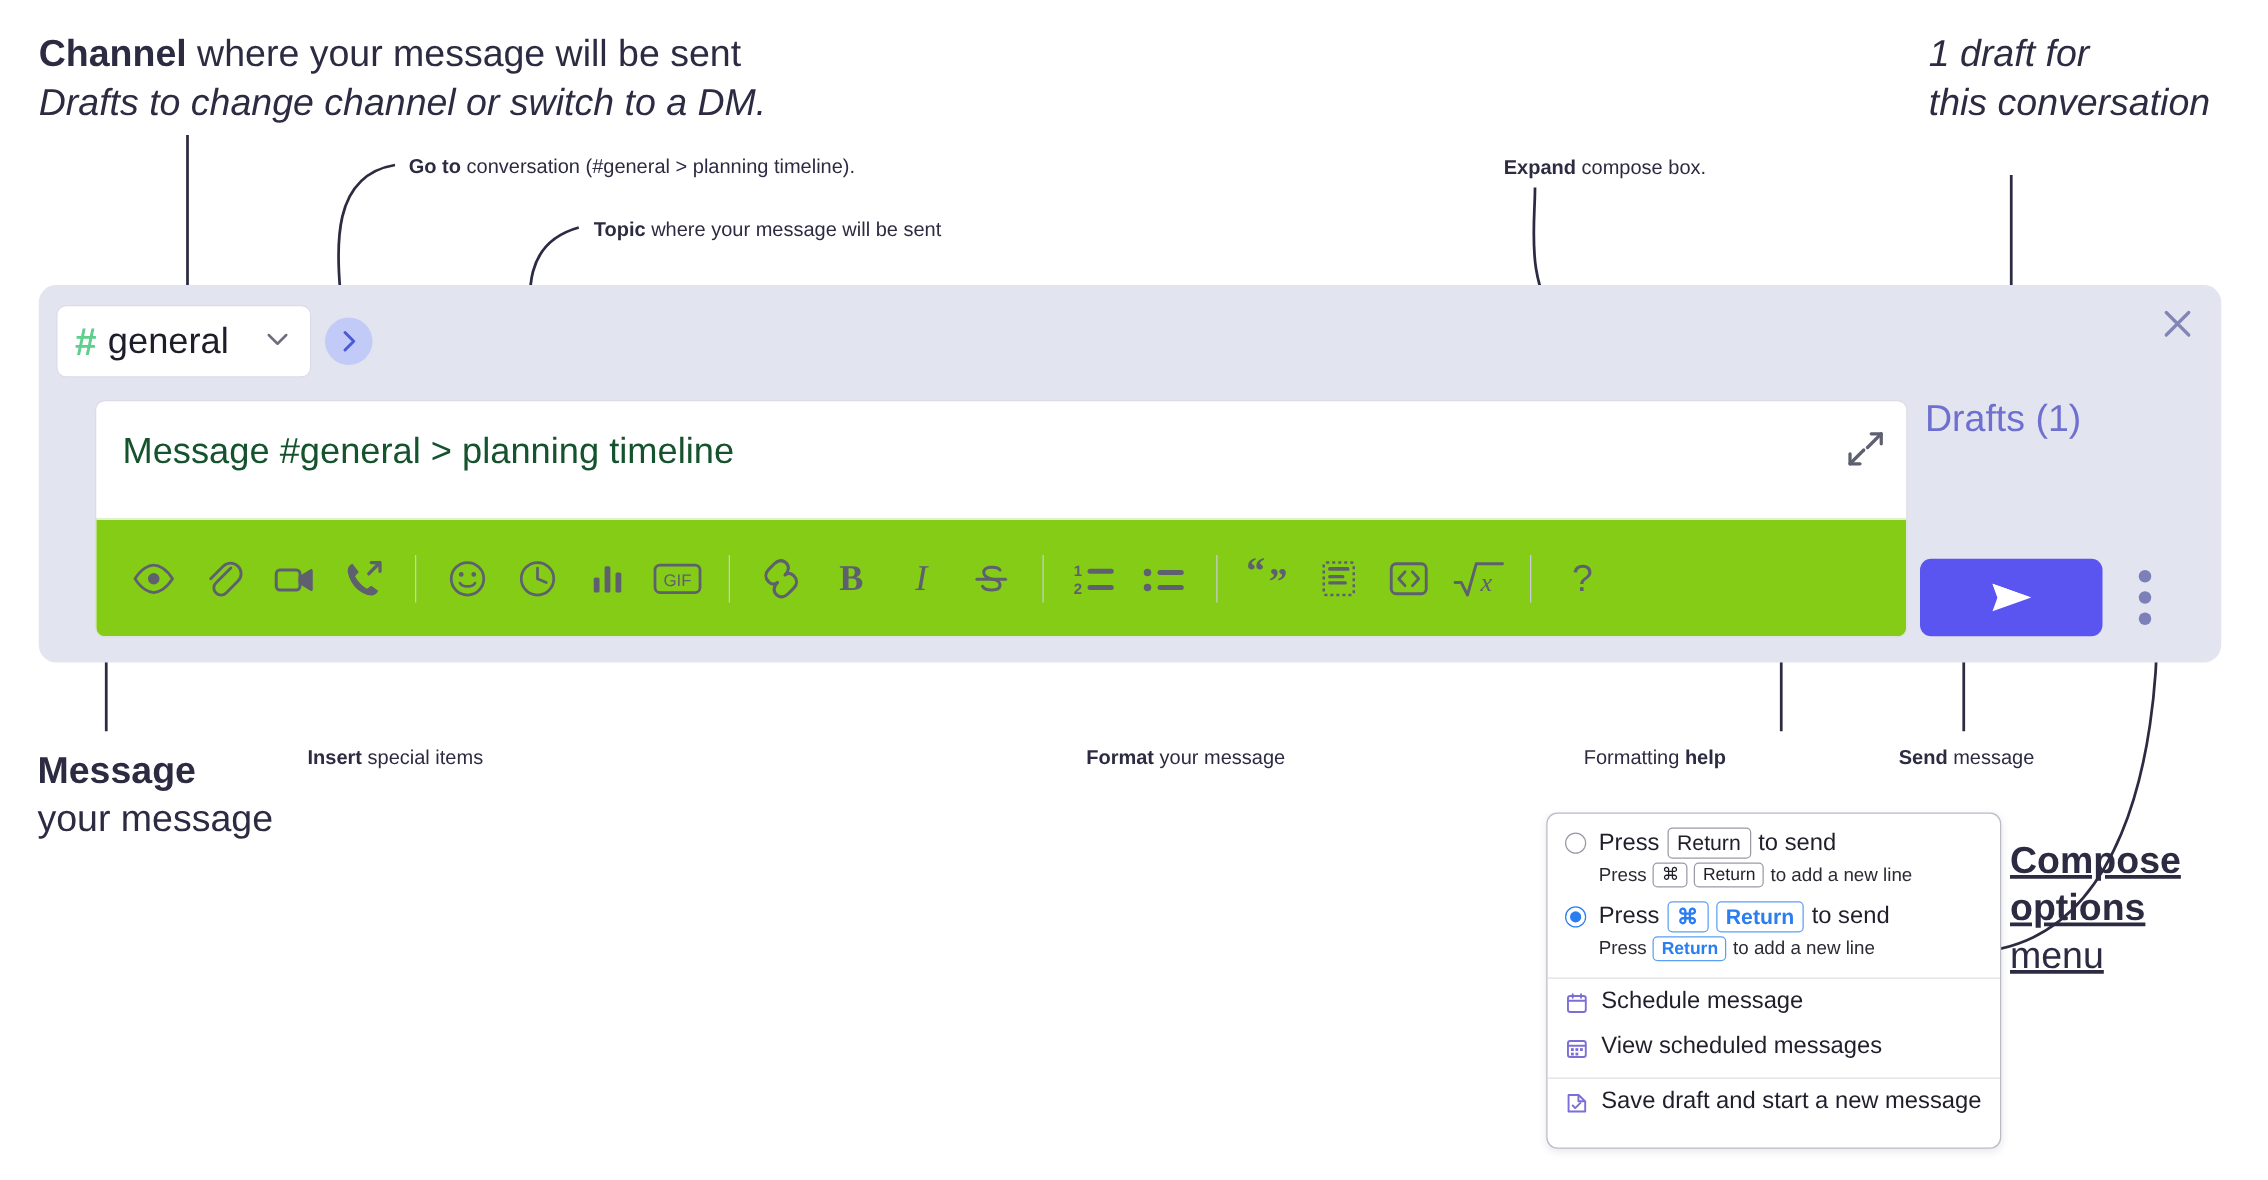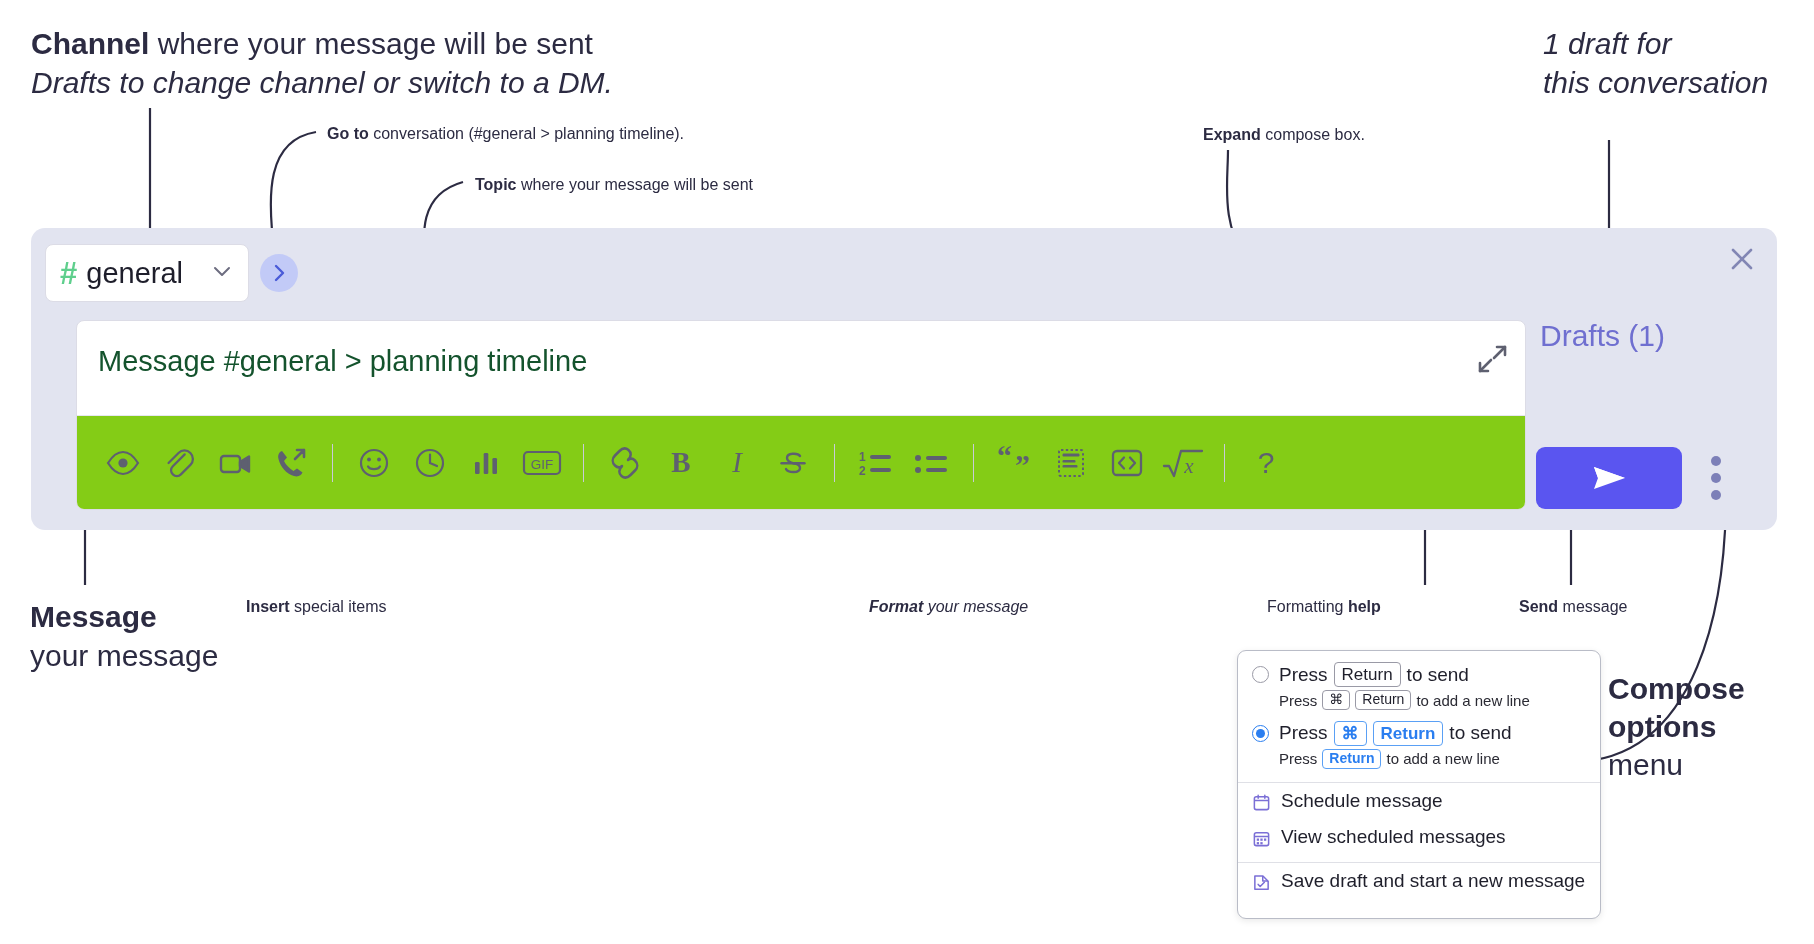--- a/index.html
+++ b/index.html
@@ -143,33 +143,33 @@
 
   <div class="anno" style="left:30px; top:597px;">
     <div class="l1"><b>Message</b></div>
     <div class="l1">your message</div>
   </div>
 
   <div class="anno l1" style="left:246px; top:597px;">
     <b>Insert</b><span> special items</span>
   </div>
 
-  <div class="anno l1" style="left:869px; top:597px;font-style:italic;">
+  <div class="anno l1" style="left:869px; top:597px;">
     <b>Format</b><span> your message</span>
   </div>
 
   <div class="anno l1" style="left:1267px; top:597px;">
     <span>Formatting </span><b>help</b>
   </div>
 
   <div class="anno l1" style="left:1519px; top:597px;">
     <b>Send</b><span> message</span>
   </div>
 
-  <div class="anno" style="left:1608px; top:670px; line-height:1.26;">
+  <div class="anno" style="left:1608px; top:670px; line-height:1.26;text-decoration:underline;">
     <div class="l1"><b>Compose</b></div>
     <div class="l1"><b>options</b></div>
     <div class="l1">menu</div>
   </div>
 
   <svg class="overlay" viewBox="0 0 1814 944">
     <g fill="none" stroke="#2c2b42" stroke-width="2.2">
 
       <path d="M150,108 L150,268"></path>
 

